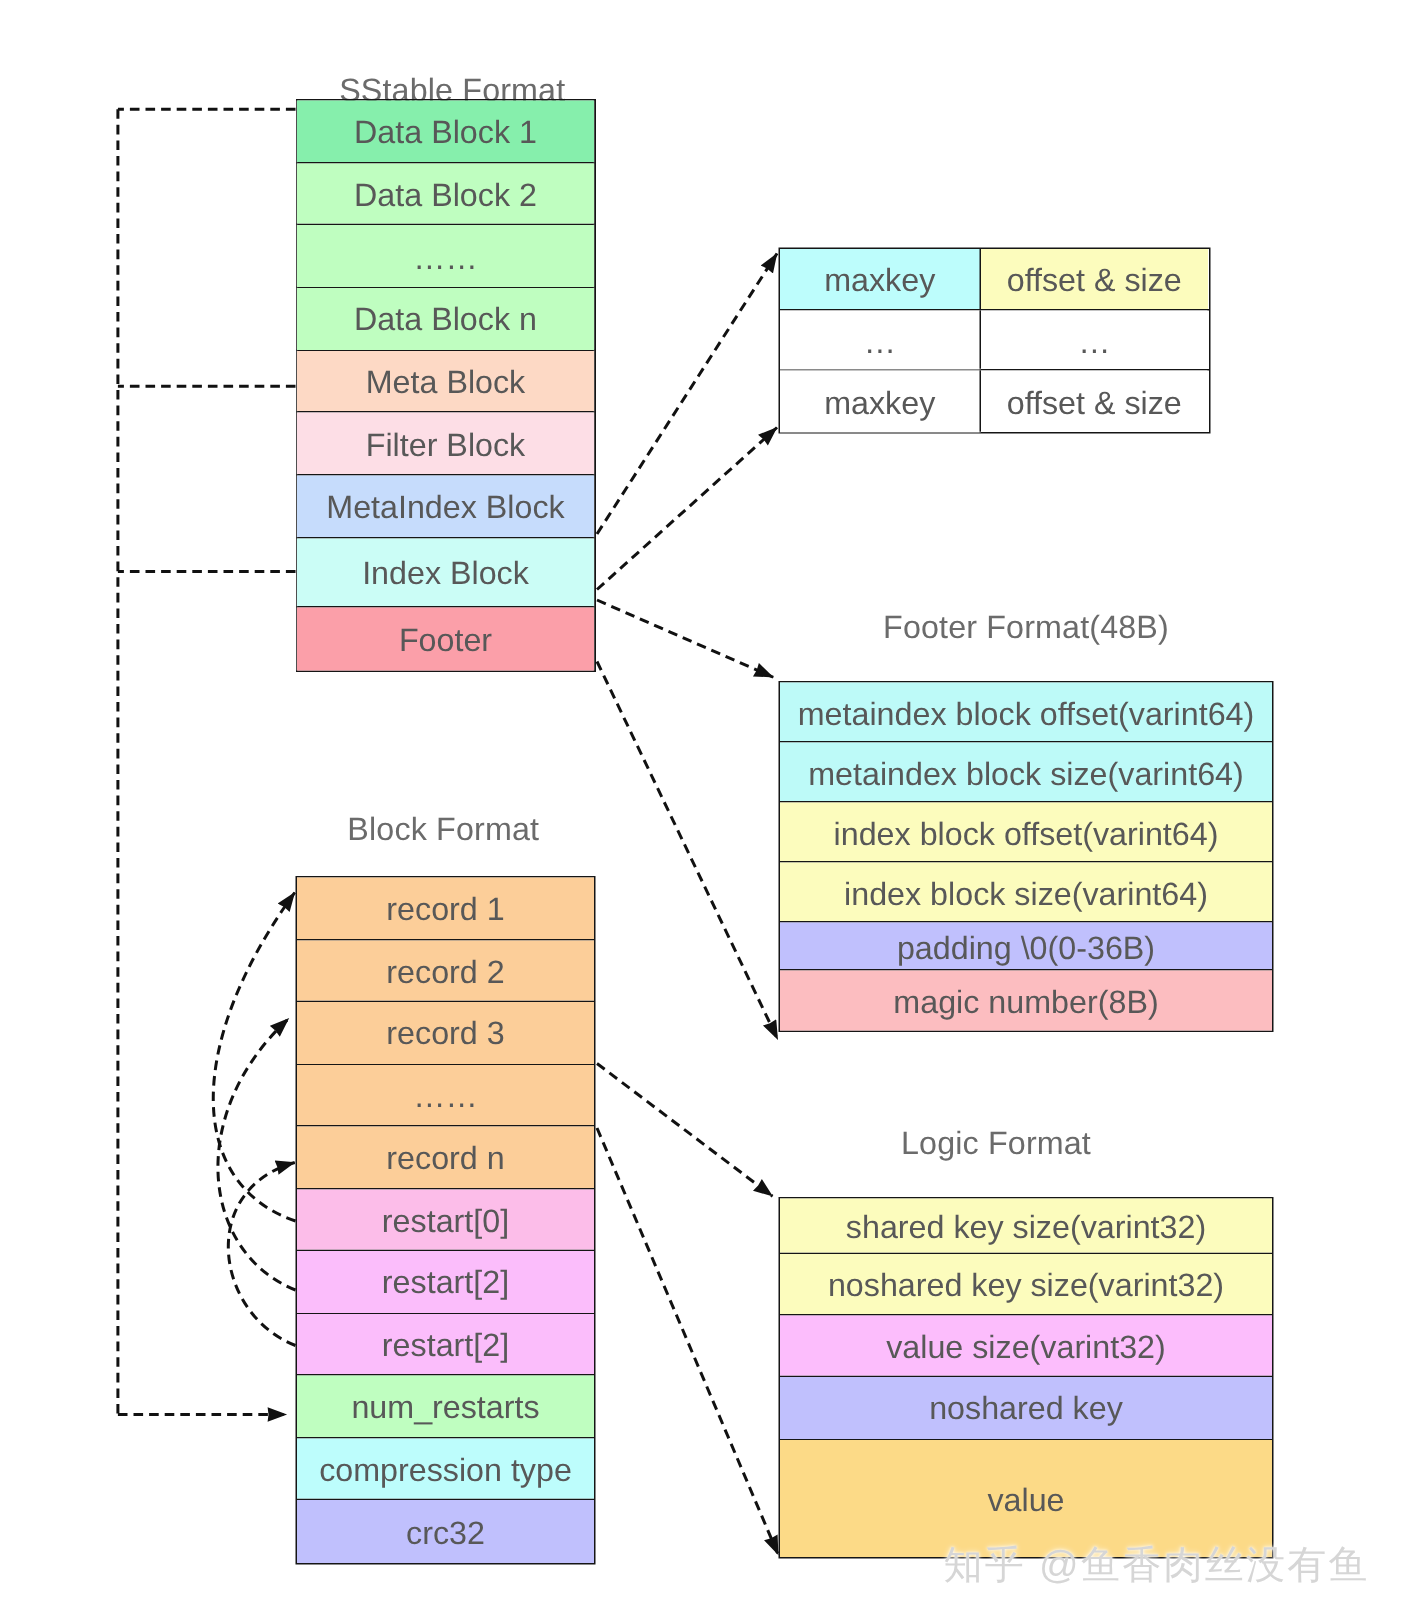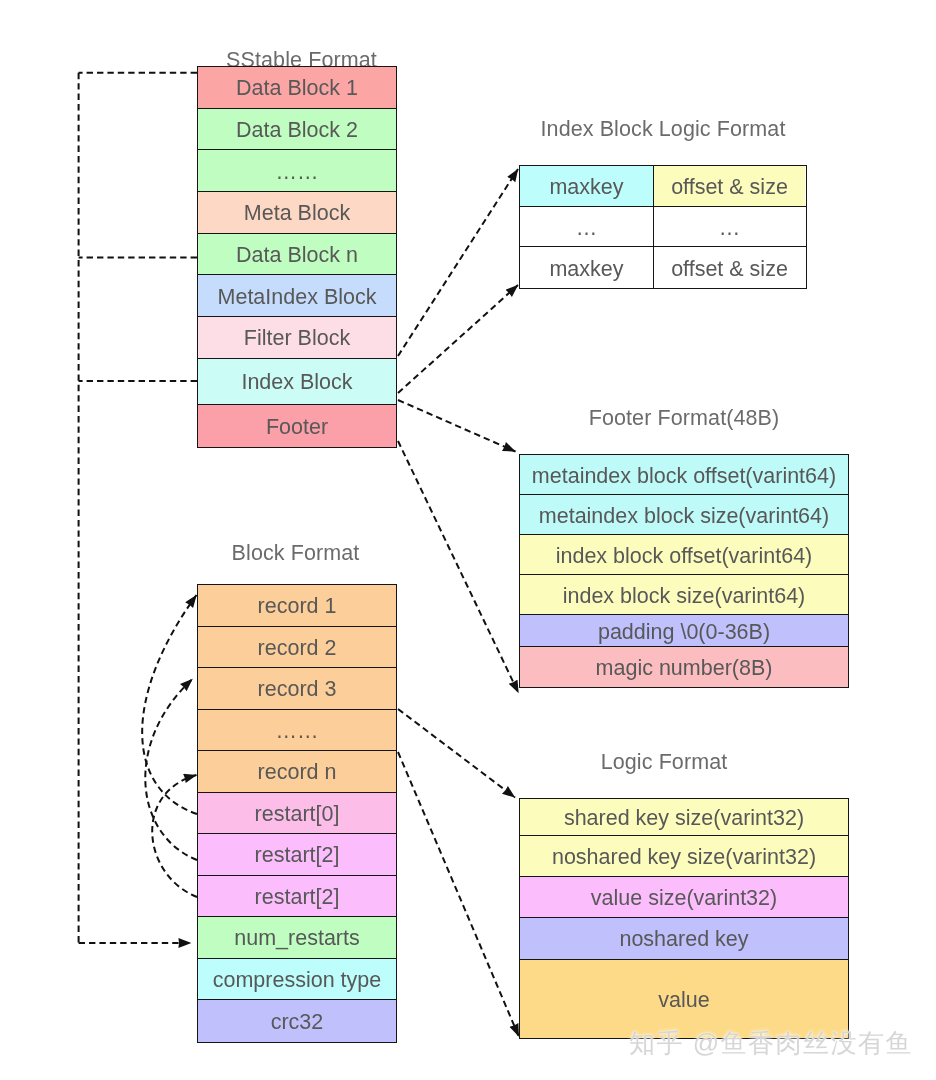--- a/index.html
+++ b/index.html
@@ -33,67 +33,66 @@
   #watermark{left:629px;top:1026px;}
 </style>
 </head>
 <body>
 
 <div class="stage">
 
   <div class="title" id="sstable-title">SStable Format</div>
   <div class="tbl" id="sstable-table">
       <div class="row" style="height:41.7px">
-        <div class="cell" style="background:#fca5a5">
+        <div class="cell" style="background:#86efac">
           <span>Data Block 1</span>
         </div>
       </div>
       <div class="row" style="height:41.7px">
         <div class="cell" style="background:#bffec0">
           <span>Data Block 2</span>
         </div>
       </div>
       <div class="row" style="height:41.7px">
         <div class="cell" style="background:#bffec0">
           <span>……</span>
+        </div>
+      </div>
+      <div class="row" style="height:41.7px">
+        <div class="cell" style="background:#bffec0">
+          <span>Data Block n</span>
         </div>
       </div>
       <div class="row" style="height:41.7px">
         <div class="cell" style="background:#fdd9c5">
           <span>Meta Block</span>
         </div>
       </div>
       <div class="row" style="height:41.7px">
-        <div class="cell" style="background:#bffec0">
-          <span>Data Block n</span>
+        <div class="cell" style="background:#fddee6">
+          <span>Filter Block</span>
         </div>
       </div>
       <div class="row" style="height:41.7px">
         <div class="cell" style="background:#c6dcfc">
           <span>MetaIndex Block</span>
-        </div>
-      </div>
-      <div class="row" style="height:41.7px">
-        <div class="cell" style="background:#fddee6">
-          <span>Filter Block</span>
         </div>
       </div>
       <div class="row" style="height:46px">
         <div class="cell" style="background:#cbfdf6">
           <span>Index Block</span>
         </div>
       </div>
       <div class="row" style="height:41.7px">
         <div class="cell" style="background:#fb9fa9">
           <span>Footer</span>
         </div>
       </div>
   </div>
 
-  <div class="title" id="index-logic-title">Index Block Logic Format</div>
   <div class="tbl" id="index-logic-table">
       <div class="row" style="height:41px">
         <div class="cell divr" style="background:#bdfdfc;flex:none;width:134px">
           <span>maxkey</span>
         </div>
         <div class="cell" style="background:#fcfcbd;flex:none;width:151px">
           <span>offset &amp; size</span>
         </div>
       </div>
       <div class="row" style="height:40px">

